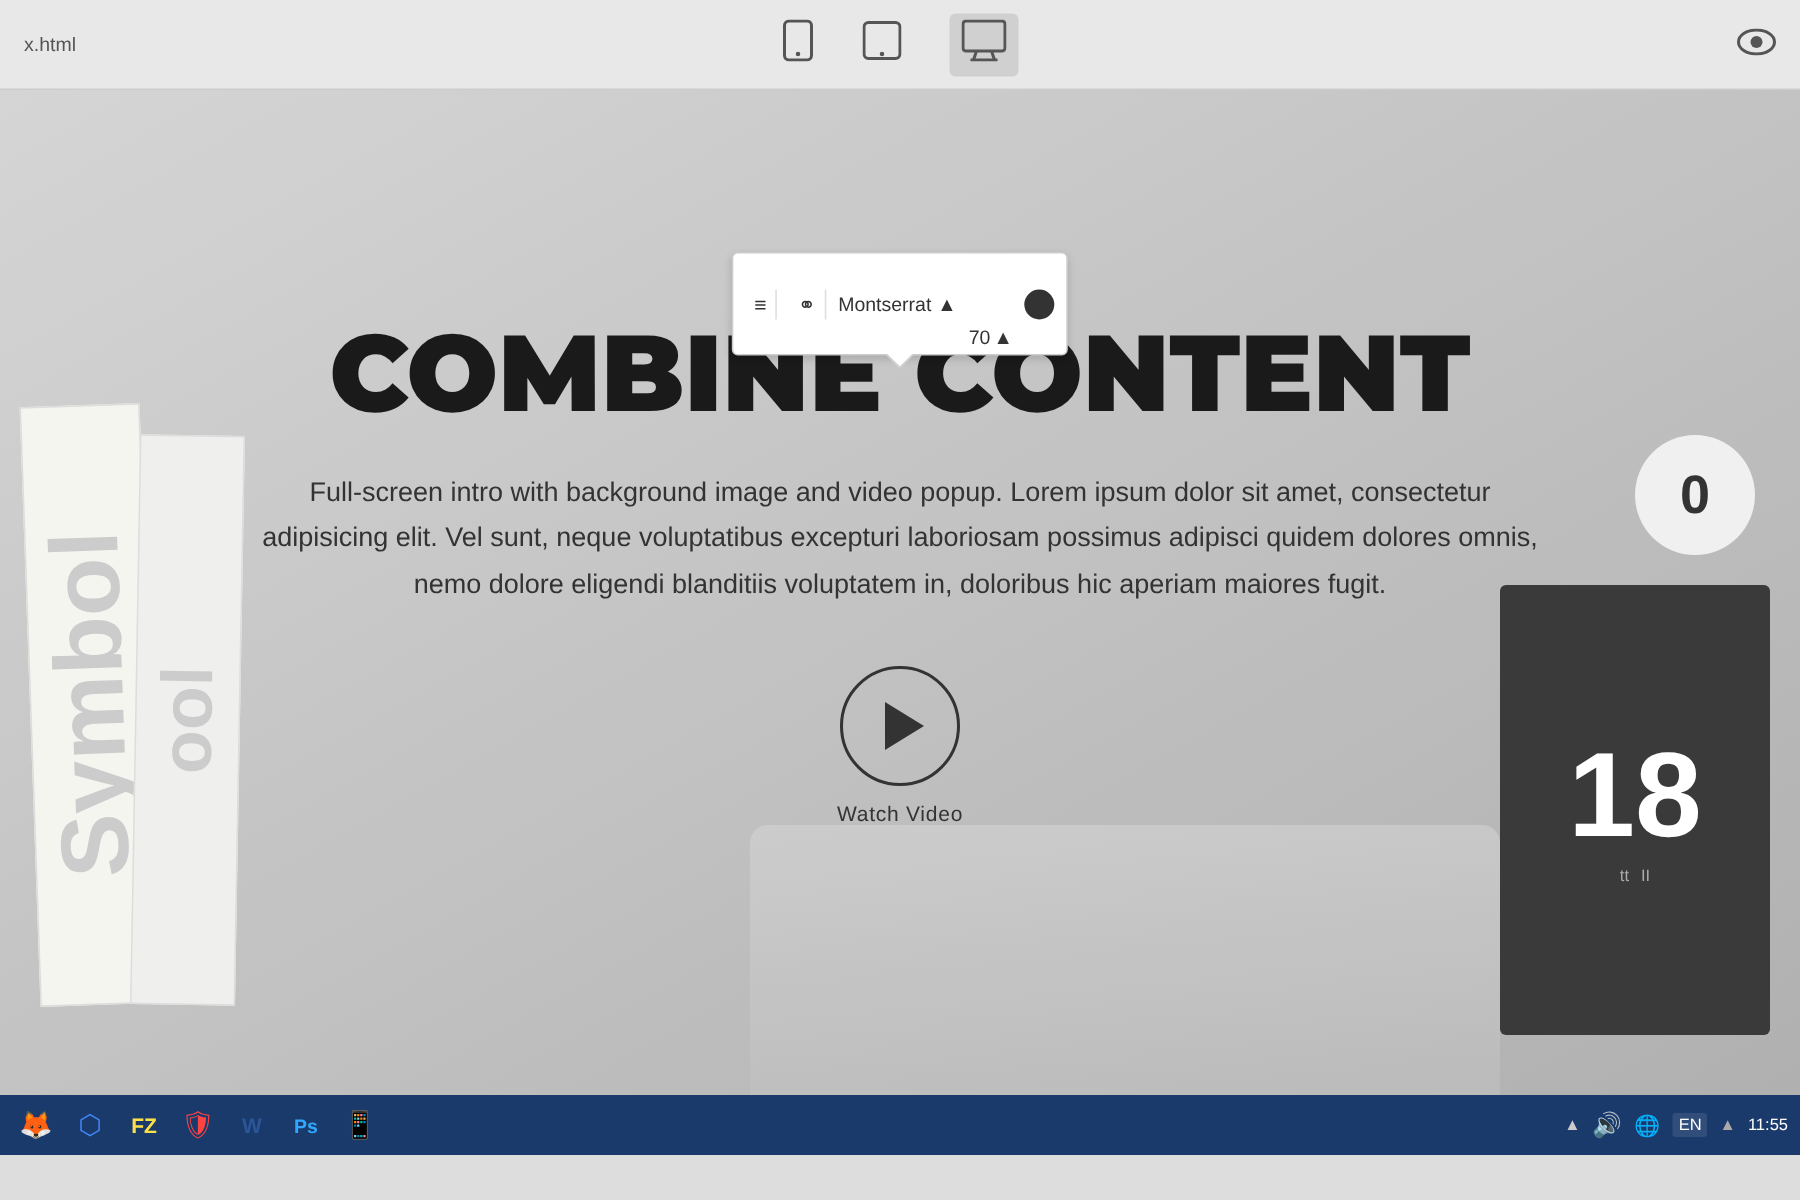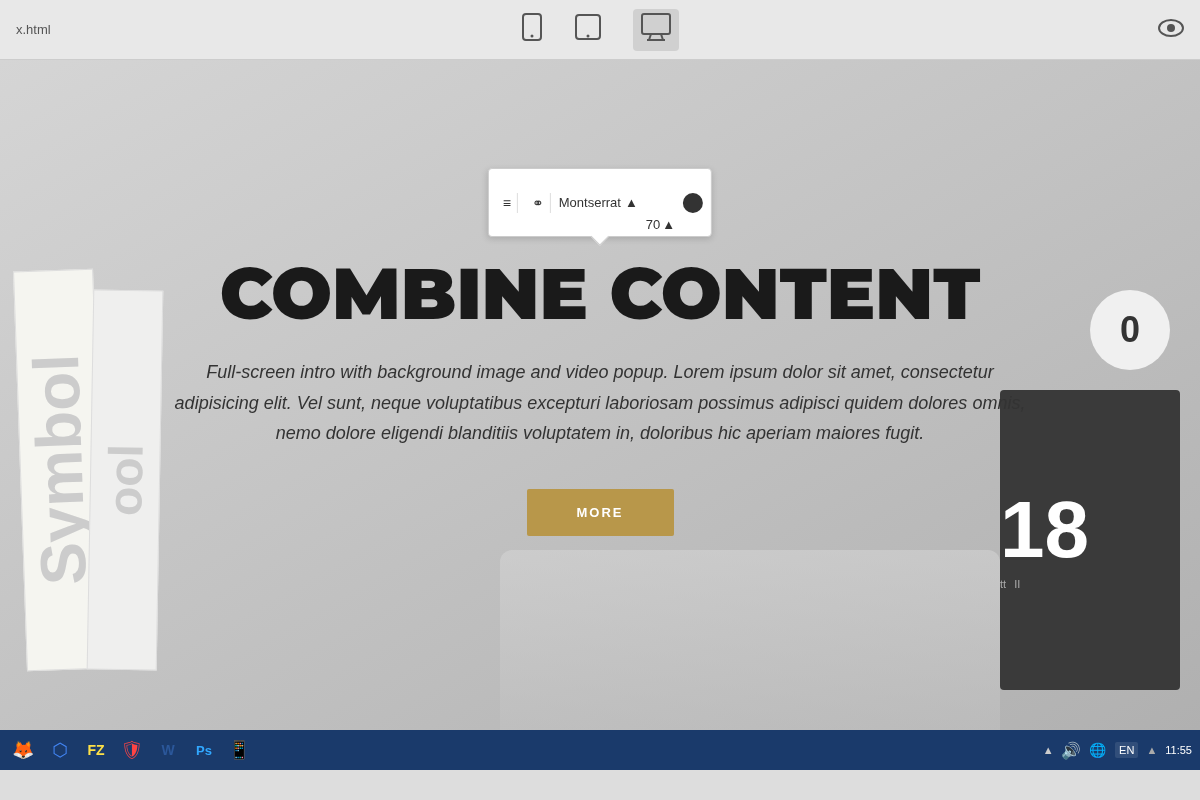--- a/index.html
+++ b/index.html
@@ -201,20 +201,21 @@
     .clock-body {
       position: absolute;
       right: 0;
       bottom: 0;
       width: 180px;
       height: 300px;
       background: #3a3a3a;
       border-radius: 4px;
       display: flex;
       flex-direction: column;
+      align-items: center;
       justify-content: center;
       gap: 8px;
     }
 
     .clock-number {
       font-size: 80px;
       font-weight: 900;
       color: white;
       line-height: 1;
     }
@@ -251,21 +252,20 @@
       font-weight: 900;
       color: #1a1a1a;
       line-height: 1.1;
       margin-bottom: 24px;
       text-transform: uppercase;
     }
 
     .hero-subtitle {
       font-size: 18px;
       color: #333;
-      font-style: italic;
       line-height: 1.7;
       max-width: 860px;
       margin: 0 auto 40px;
     }
 
     .watch-video-btn {
       display: flex;
       flex-direction: column;
       align-items: center;
       gap: 10px;
@@ -463,22 +463,27 @@
   </div>
 
   <div class="laptop-bg"></div>
 
   <div class="hero-content">
     <h1 class="hero-title">
       <span>COMBINE CONTENT</span><br>
     </h1>
     <p class="hero-subtitle">Full-screen intro with background image and video popup. Lorem ipsum dolor sit amet, consectetur adipisicing elit. Vel sunt, neque voluptatibus excepturi laboriosam possimus adipisci quidem dolores omnis, nemo dolore eligendi blanditiis voluptatem in, doloribus hic aperiam maiores fugit.</p>
 
-
-    <button class="more-btn">MORE</button>
+    <div class="watch-video-btn">
+      <div class="play-circle">
+        <div class="play-triangle"></div>
+      </div>
+      <span class="watch-label">Watch Video</span>
+    </div>
+
   </div>
 </div>
 
 <div class="taskbar">
   <div class="taskbar-icon firefox">🦊</div>
   <div class="taskbar-icon" style="color:#4285f4;">⬡</div>
   <div class="taskbar-icon" style="color:#fde047; font-size:14px; font-weight:bold;">FZ</div>
   <div class="taskbar-icon" style="color:#ff4444;">🛡</div>
   <div class="taskbar-icon" style="color:#2b579a; font-size:14px; font-weight:bold;">W</div>
   <div class="taskbar-icon" style="color:#31a8ff; font-size:13px; font-weight:bold;">Ps</div>

